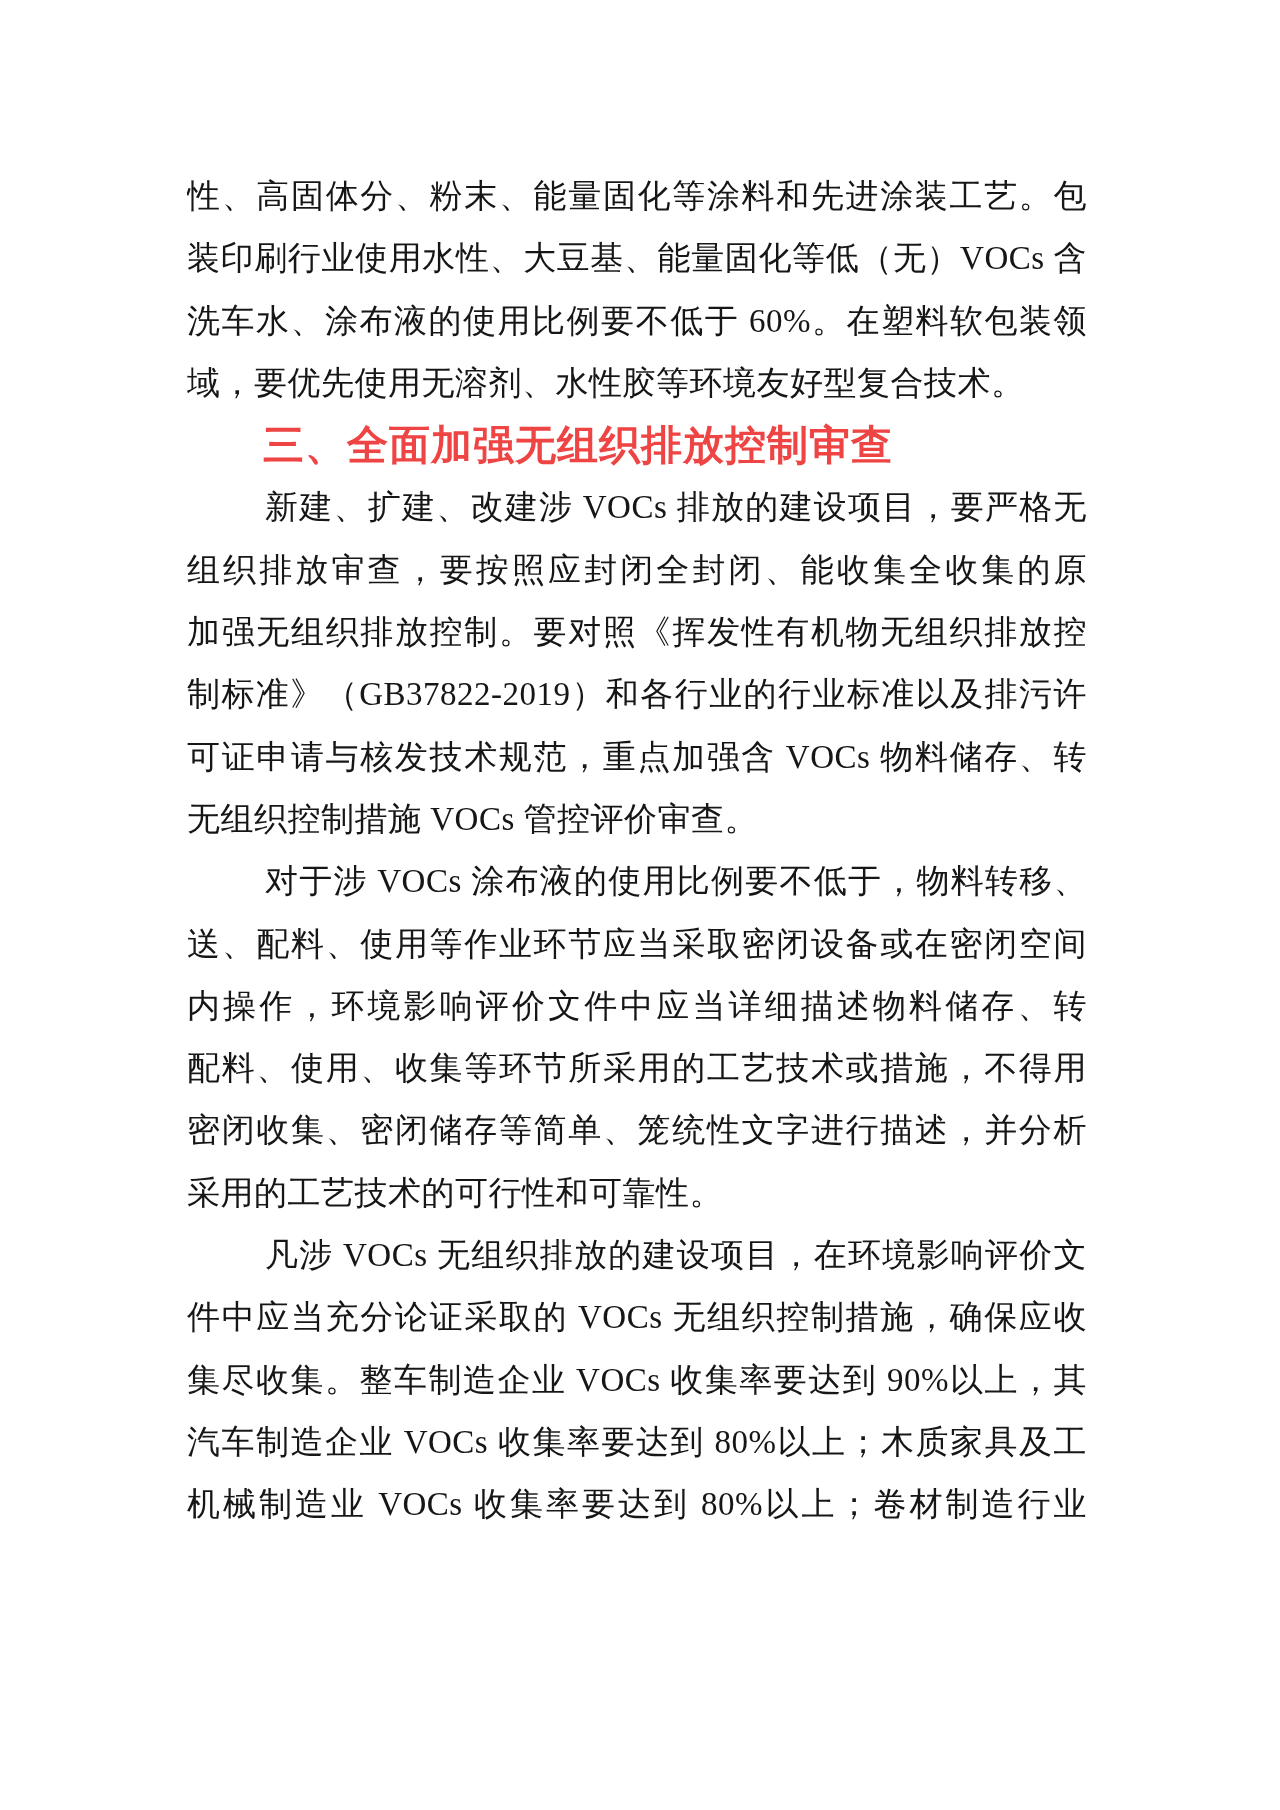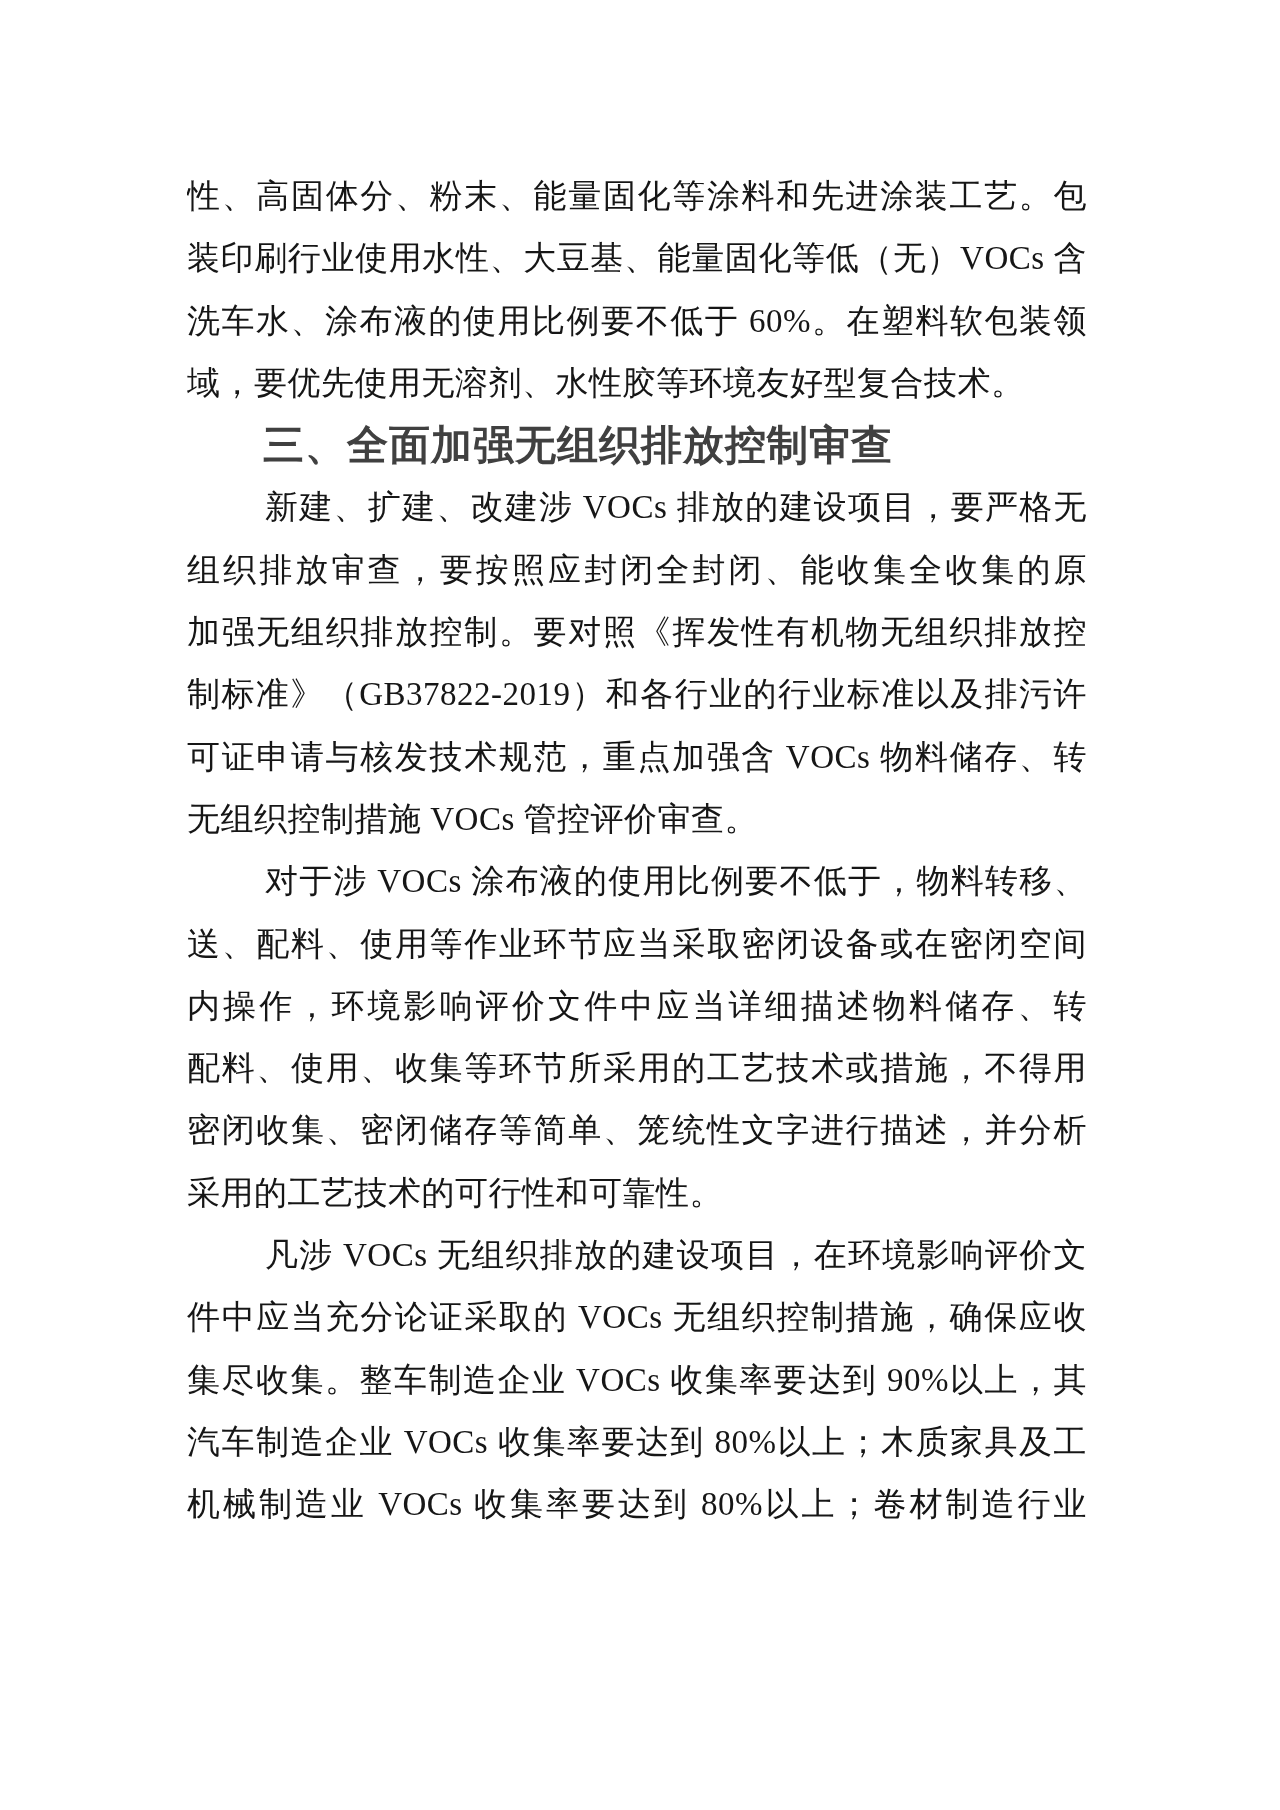--- a/index.html
+++ b/index.html
@@ -39,21 +39,21 @@
     -moz-text-align-last: left;
   }
   .line.indent {
     text-indent: 78px;
   }
   .line.heading {
     font-family: "Liberation Sans", sans-serif;
     font-weight: 700;
     font-size: 41px;
     letter-spacing: 1px;
-    color: #404040;
+    color: #ef4444;
     text-align: left;
     text-align-last: left;
     -moz-text-align-last: left;
     text-indent: 76px;
   }
 </style>
 </head>
 <body>
 
 <div class="page">

